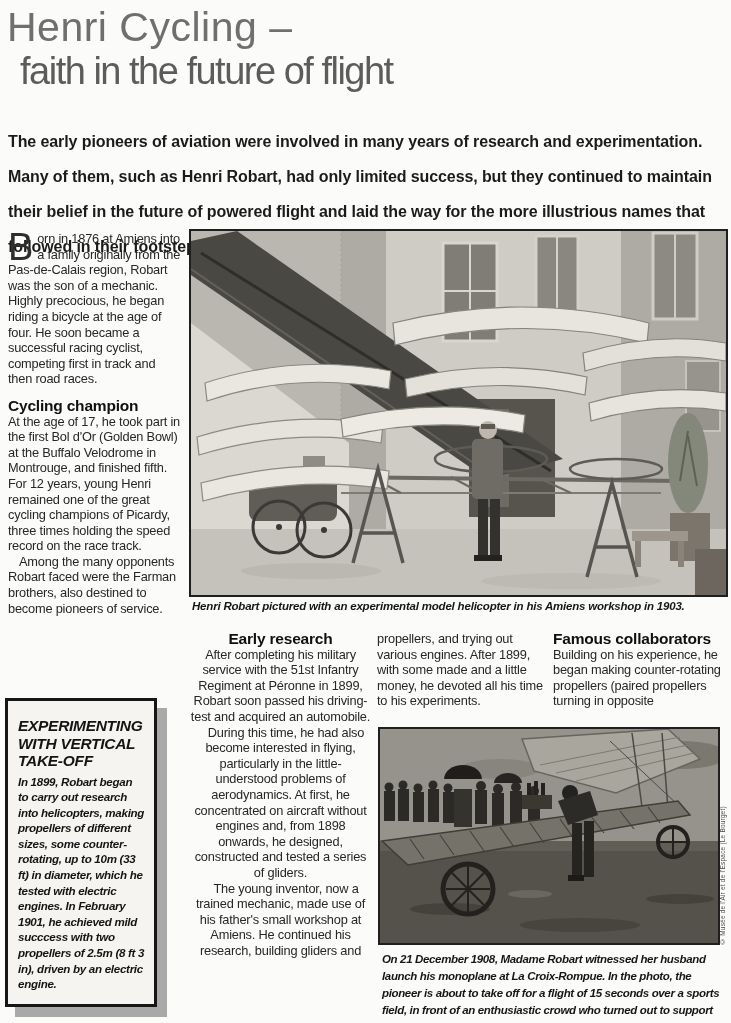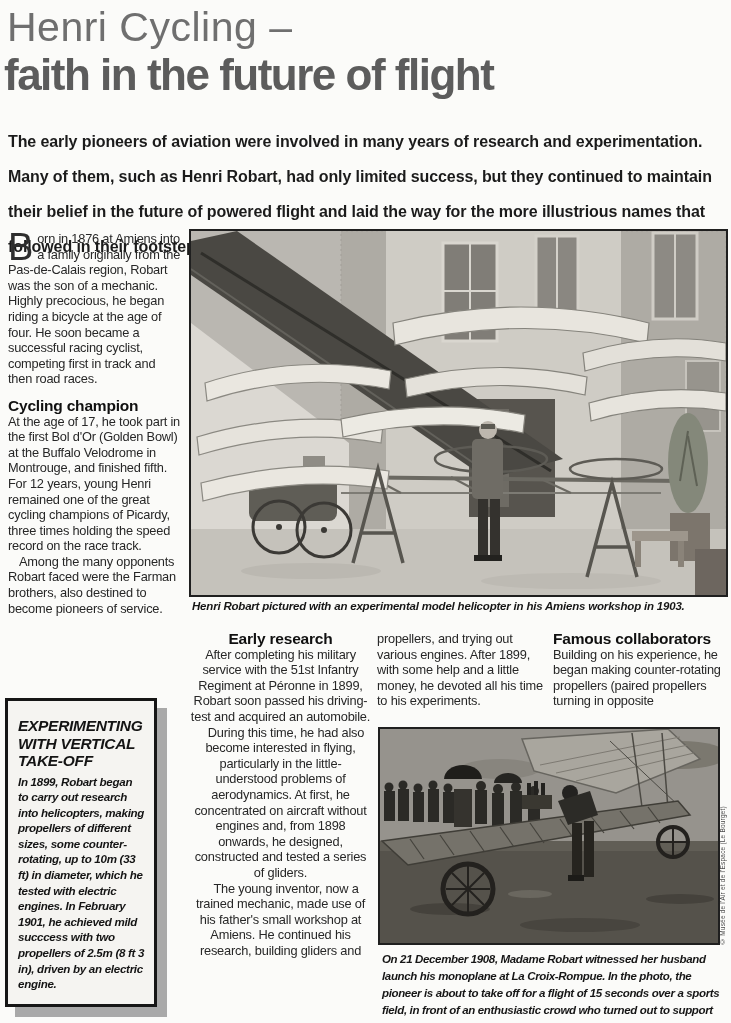--- a/index.html
+++ b/index.html
@@ -3,21 +3,21 @@
 <meta charset="utf-8">
 <style>
   html,body{margin:0;padding:0;background:#e8e8e8;}
   .page{
     position:relative;width:731px;height:1023px;margin:0 auto;
     background:#fbfbf9;overflow:hidden;
     font-family:"Liberation Sans",sans-serif;color:#262626;
   }
   
   .title1{position:absolute;left:7px;top:4px;font-size:41px;font-weight:400;color:#6f6f6f;letter-spacing:0.5px;}
-  .title2{position:absolute;left:4px;top:50px;font-size:44px;font-weight:700;color:#5c5c5c;letter-spacing:-1.5px;}
+  .title2{position:absolute;left:20px;top:50px;font-size:38px;font-weight:400;color:#5c5c5c;letter-spacing:-1.5px;}
   .intro{position:absolute;left:8px;top:124px;width:716px;
     font-size:16px;line-height:35px;font-weight:700;color:#1b1b1b;letter-spacing:-0.1px;}
   
   .bodycol{font-size:12.8px;line-height:15.6px;letter-spacing:-0.2px;color:#272727;}
   .bodycol p{margin:0;}
   .indent{text-indent:11px;}
   .sec-heading{font-size:15.5px;font-weight:700;color:#101010;letter-spacing:-0.2px;margin:0 0 3px 0;}
   .col-left{position:absolute;left:8px;top:231px;width:174px;}
   .col-left .sec-heading{margin-top:11px;}
   .dropcap{float:left;font-size:38px;line-height:30px;padding:1px 4px 0 0;color:#2e2e2e;}
@@ -141,21 +141,21 @@
   <div class="caption caption1">Henri Robart pictured with an experimental model helicopter in his Amiens workshop in 1903.</div>
 
   <div class="col-early bodycol">
     <p class="sec-heading">Early research</p>
     <p>After completing his military service with the 51st Infantry Regiment at Péronne in 1899, Robart soon passed his driving-test and acquired an automobile.</p>
     <p class="indent">During this time, he had also become interested in flying, particularly in the little-understood problems of aerodynamics. At first, he concentrated on aircraft without engines and, from 1898 onwards, he designed, constructed and tested a series of gliders.</p>
     <p class="indent">The young inventor, now a trained mechanic, made use of his father's small workshop at Amiens. He continued his research, building gliders and</p>
   </div>
 
   <div class="col-mid bodycol">
-    <p>propellers, and trying out various engines. After 1899, with some help and a little money, he devoted all his time to his experiments.</p>
+    <p>propellers, and trying out various engines. After 1899, with some made and a little money, he devoted all his time to his experiments.</p>
   </div>
 
   <div class="col-famous bodycol">
     <p class="sec-heading">Famous collaborators</p>
     <p>Building on his experience, he began making counter-rotating propellers (paired propellers turning in opposite</p>
   </div>
 
   <div class="photo photo2">
     <svg viewBox="0 0 338 214" preserveAspectRatio="none">
       <rect x="0" y="0" width="338" height="214" fill="#96938d"></rect>

